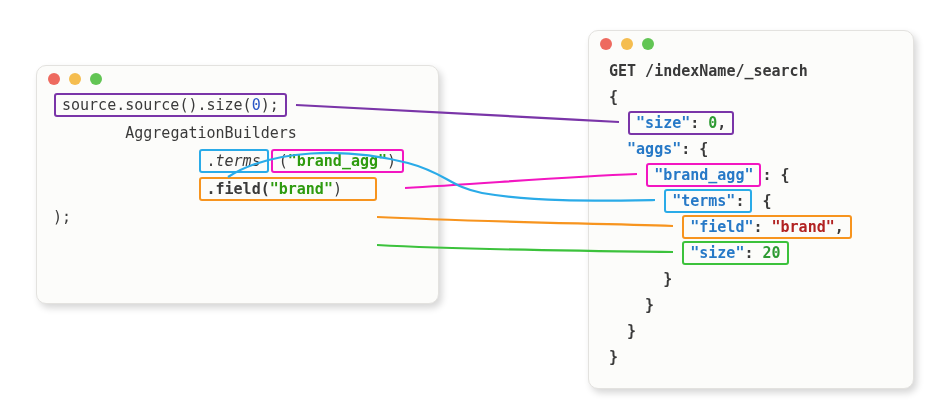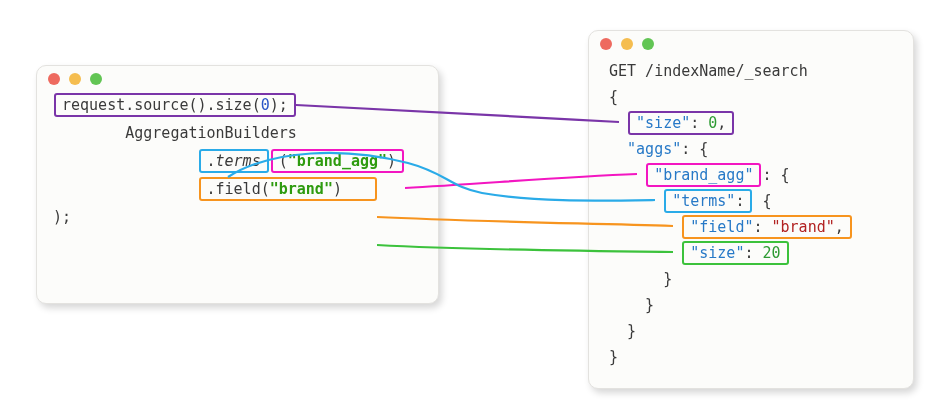--- a/index.html
+++ b/index.html
@@ -9,45 +9,45 @@
   .window{position:absolute;background:#fcfcfa;border:1px solid #e3e2df;border-radius:10px;
           box-shadow:3px 4px 7px rgba(0,0,0,.16);}
   .window.left{left:36px;top:65px;width:401px;height:237px;}
   .window.right{left:588px;top:30px;width:324px;height:357px;}
   .titlebar{display:flex;gap:9px;padding:7px 0 0 11px;height:16px;}
   .dot{width:12px;height:12px;border-radius:50%;display:inline-block;}
   .code{font-family:"DejaVu Sans Mono",monospace;font-size:15px;color:#3a3a3a;}
   .code.left-code{padding:2px 0 0 16px;}
   .code.left-code .line{line-height:28px;height:28px;}
   .code.right-code{padding:4px 0 0 20px;}
-  .code.right-code .line{line-height:26px;height:26px;}
+  .code.right-code .line{line-height:26px;height:26px;font-weight:bold;}
   .line{white-space:pre;}
   .boxed{display:inline-block;border:2px solid #000;border-radius:3px;padding:0 6px;margin:0 1px;
          line-height:20px;vertical-align:baseline;}
   .left-code .box-orange,.left-code .box-green{min-width:162px;}
   .arrows{position:absolute;left:0;top:0;width:943px;height:400px;pointer-events:none;}
   .arrows path{fill:none;stroke-width:2.2px;}
 </style>
 </head>
 <body>
 
 <div class="canvas">
 
 
   <div class="window left">
     <div class="titlebar">
       <span class="dot dot-red" style="background: rgb(238, 106, 95);"></span>
       <span class="dot dot-yellow" style="background: rgb(245, 189, 79);"></span>
       <span class="dot dot-green" style="background: rgb(98, 197, 84);"></span>
     </div>
     <div class="code left-code" id="left-code">
-        <div class="line"><span class="boxed box-purple" style="border-color: rgb(122, 53, 168);"><span style="color: rgb(58, 58, 58);">request.source().size(</span><span style="color: rgb(42, 86, 198);">0</span><span style="color: rgb(58, 58, 58);">);</span></span></div>
+        <div class="line"><span class="boxed box-purple" style="border-color: rgb(122, 53, 168);"><span style="color: rgb(58, 58, 58);">source.source().size(</span><span style="color: rgb(42, 86, 198);">0</span><span style="color: rgb(58, 58, 58);">);</span></span></div>
         <div class="line"><span><span style="color: rgb(58, 58, 58);">        AggregationBuilders</span></span></div>
         <div class="line"><span><span style="color: rgb(58, 58, 58);">                </span></span><span class="boxed box-blue" style="border-color: rgb(42, 171, 232);"><span style="color: rgb(58, 58, 58);">.</span><span style="color: rgb(58, 58, 58); font-style: italic;">terms</span></span><span class="boxed box-magenta" style="border-color: rgb(243, 22, 193);"><span style="color: rgb(58, 58, 58);">(</span><span style="color: rgb(46, 155, 15); font-weight: bold;">"brand_agg"</span><span style="color: rgb(58, 58, 58);">)</span></span></div>
-        <div class="line"><span><span style="color: rgb(58, 58, 58);">                </span></span><span class="boxed box-orange" style="border-color: rgb(247, 148, 30);"><span style="color: rgb(58, 58, 58);">.field(</span><span style="color: rgb(46, 155, 15); font-weight: bold;">"brand"</span><span style="color: rgb(58, 58, 58);">)</span></span></div>
+        <div class="line"><span><span style="color: rgb(58, 58, 58);">                </span></span><span class="boxed box-orange" style="border-color: rgb(247, 148, 30);"><span style="color: rgb(58, 58, 58); font-weight: bold;">.field(</span><span style="color: rgb(46, 155, 15); font-weight: bold;">"brand"</span><span style="color: rgb(58, 58, 58);">)</span></span></div>
         <div class="line"><span><span style="color: rgb(58, 58, 58);">);</span></span></div>
       </div>
   </div>
 
   <div class="window right">
     <div class="titlebar">
       <span class="dot dot-red" style="background: rgb(238, 106, 95);"></span>
       <span class="dot dot-yellow" style="background: rgb(245, 189, 79);"></span>
       <span class="dot dot-green" style="background: rgb(98, 197, 84);"></span>
     </div>

